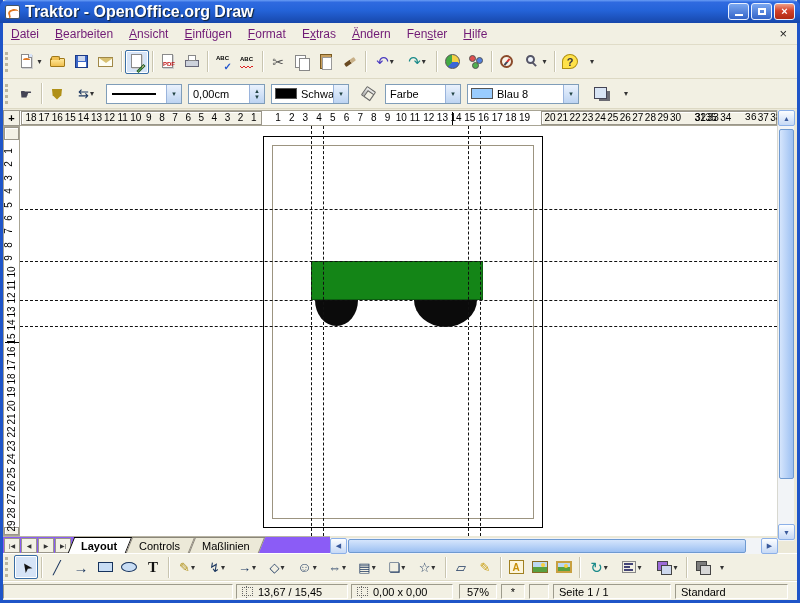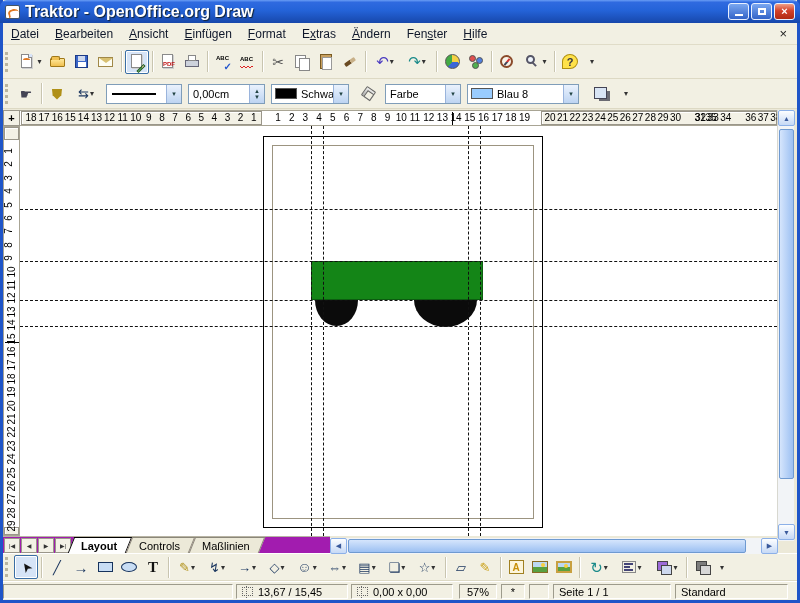--- a/index.html
+++ b/index.html
@@ -16,21 +16,21 @@
  border-top:2px solid #e07820;border-left:2px solid #e07820;transform:rotate(-12deg)}
 .tbtn-win{width:21px;height:17px;border-radius:3px;margin-left:2px;border:1px solid #e8f0ff;
  background:linear-gradient(180deg,#7aa7f0,#3263c8);display:flex;align-items:center;justify-content:center;
  color:#fff;font-size:11px;font-weight:bold;line-height:1}
 .tbtn-close{background:linear-gradient(180deg,#f0a088,#d2412a 45%,#b02a12)}
 .maxglyph{width:8px;height:7px;border:2px solid #fff}
 .minglyph{width:8px;height:2px;background:#fff;margin-top:7px}
 
 .menubar{position:absolute;left:3px;top:23px;width:794px;height:22px;background:#f2f0e3;display:flex;
  align-items:center;font-size:12px;border-bottom:1px solid #e0dcc8}
-.mi{padding:14px 8px;color:#0f172a}
+.mi{padding:14px 8px;color:#701a75}
 .menubar .docclose{margin-left:auto;margin-right:6px;font-size:13px;color:#222;padding:0 4px}
 
 .tb{position:absolute;left:3px;width:794px;background:#f2f0e3;display:flex;align-items:center;
  border-bottom:1px solid #ddd9c4}
 .grip{width:5px;height:20px;border-left:3px dotted #b9b5a0;margin:0 4px 0 2px}
 .vsep{width:1px;height:21px;background:#c9c5b0;margin:0 3px;box-shadow:1px 0 0 #fff}
 .tbtn{height:24px;min-width:24px;border:1px solid transparent;background:transparent;display:flex;
  align-items:center;justify-content:center;position:relative;border-radius:2px}
 .tbtn.pressed{border:1px solid #3a6ea5;background:#d6e4f7;box-shadow:inset 0 0 0 1px #fff}
 .dd{font-size:8px;color:#333;margin-left:1px}
@@ -106,21 +106,21 @@
 .vscroll{position:absolute;left:777px;top:110px;width:17px;height:431px;background:#f2f4f7;border-left:1px solid #d8d8d0;z-index:5}
 .sbtn{position:absolute;width:17px;height:16px;border:1px solid #8cb0e8;border-radius:2px;
  background:linear-gradient(180deg,#fdfeff,#c6d9f6);display:flex;align-items:center;justify-content:center;
  font-size:7px;color:#3a5a9c}
 .vthumb{position:absolute;left:1px;width:15px;border:1px solid #6f9ad1;border-radius:2px;
  background:linear-gradient(90deg,#d5e5fc,#9cc0f2)}
 .hscroll{position:absolute;left:330px;top:538px;width:448px;height:16px;background:#f2f4f7;z-index:5}
 .hthumb{position:absolute;top:1px;height:14px;border:1px solid #6f9ad1;border-radius:2px;
  background:linear-gradient(180deg,#d5e5fc,#9cc0f2)}
 
-.tabbar{position:absolute;left:3px;top:536px;width:327px;height:17px;background:#a21caf;border-top:1px solid #b8b4a4;display:flex;align-items:stretch;font-size:11px;z-index:4}
+.tabbar{position:absolute;left:3px;top:536px;width:327px;height:17px;background:#8b5cf6;border-top:1px solid #b8b4a4;display:flex;align-items:stretch;font-size:11px;z-index:4}
 .navbtn{width:16px;height:15px;margin:1px 0 0 1px;border:1px solid #9a968a;background:#f3f1e6;
  display:flex;align-items:center;justify-content:center;font-size:6px;color:#333}
 .tab{position:relative;padding:1px 12px 0 10px;display:flex;align-items:center;color:#000}
 .tab::before{content:"";position:absolute;inset:0;transform:skewX(-22deg);background:#ece9d8;border:1px solid #8a8678;border-bottom:none}
 .tab.active::before{background:#fff;border-color:#000}
 .tab .tlabel{position:relative;z-index:1}
 .tab.active .tlabel{font-weight:bold}
 
 .statusbar{position:absolute;left:3px;top:581px;width:794px;height:19px;background:#f2f0e3;border-top:1px solid #fff;font-size:11px;z-index:5}
 .scell{position:absolute;top:2px;height:15px;border:1px solid;border-color:#9d9b8c #fff #fff #9d9b8c;
@@ -387,21 +387,21 @@
     <span class="rnum" style="left: 621.3px;">26</span>
     <span class="rnum" style="left: 633.85px;">27</span>
     <span class="rnum" style="left: 646.4px;">28</span>
     <span class="rnum" style="left: 658.95px;">29</span>
     <span class="rnum" style="left: 671.5px;">30</span>
     <span class="rnum" style="left: 684.05px; margin-left: 12px;">31</span>
     <span class="rnum" style="left: 696.6px;">32</span>
     <span class="rnum" style="left: 709.15px;">33</span>
     <span class="rnum" style="left: 721.7px;">34</span>
     <span class="rnum" style="left: 707px;">35</span>
-    <span class="rnum" style="left: 746.8px;">36</span>
+    <span class="rnum" style="left: 746.8px; font-family: Liberation Mono, monospace;">36</span>
     <span class="rnum" style="left: 759.35px;">37</span>
     <span class="rnum" style="left: 771.9px;">38</span>
   </div>
 <div class="vruler" id="vruler">
   <span class="vbox" style="top:0;height:13px"></span>
   <span class="vbox" style="top:400px;height:8px"></span>
   <span class="tickv" id="vtick" style="top: 215px;"></span>
 <span class="vnum" style="top: 24px;">1</span>
     <span class="vnum" style="top: 37.4px;">2</span>
     <span class="vnum" style="top: 50.8px;">3</span>

